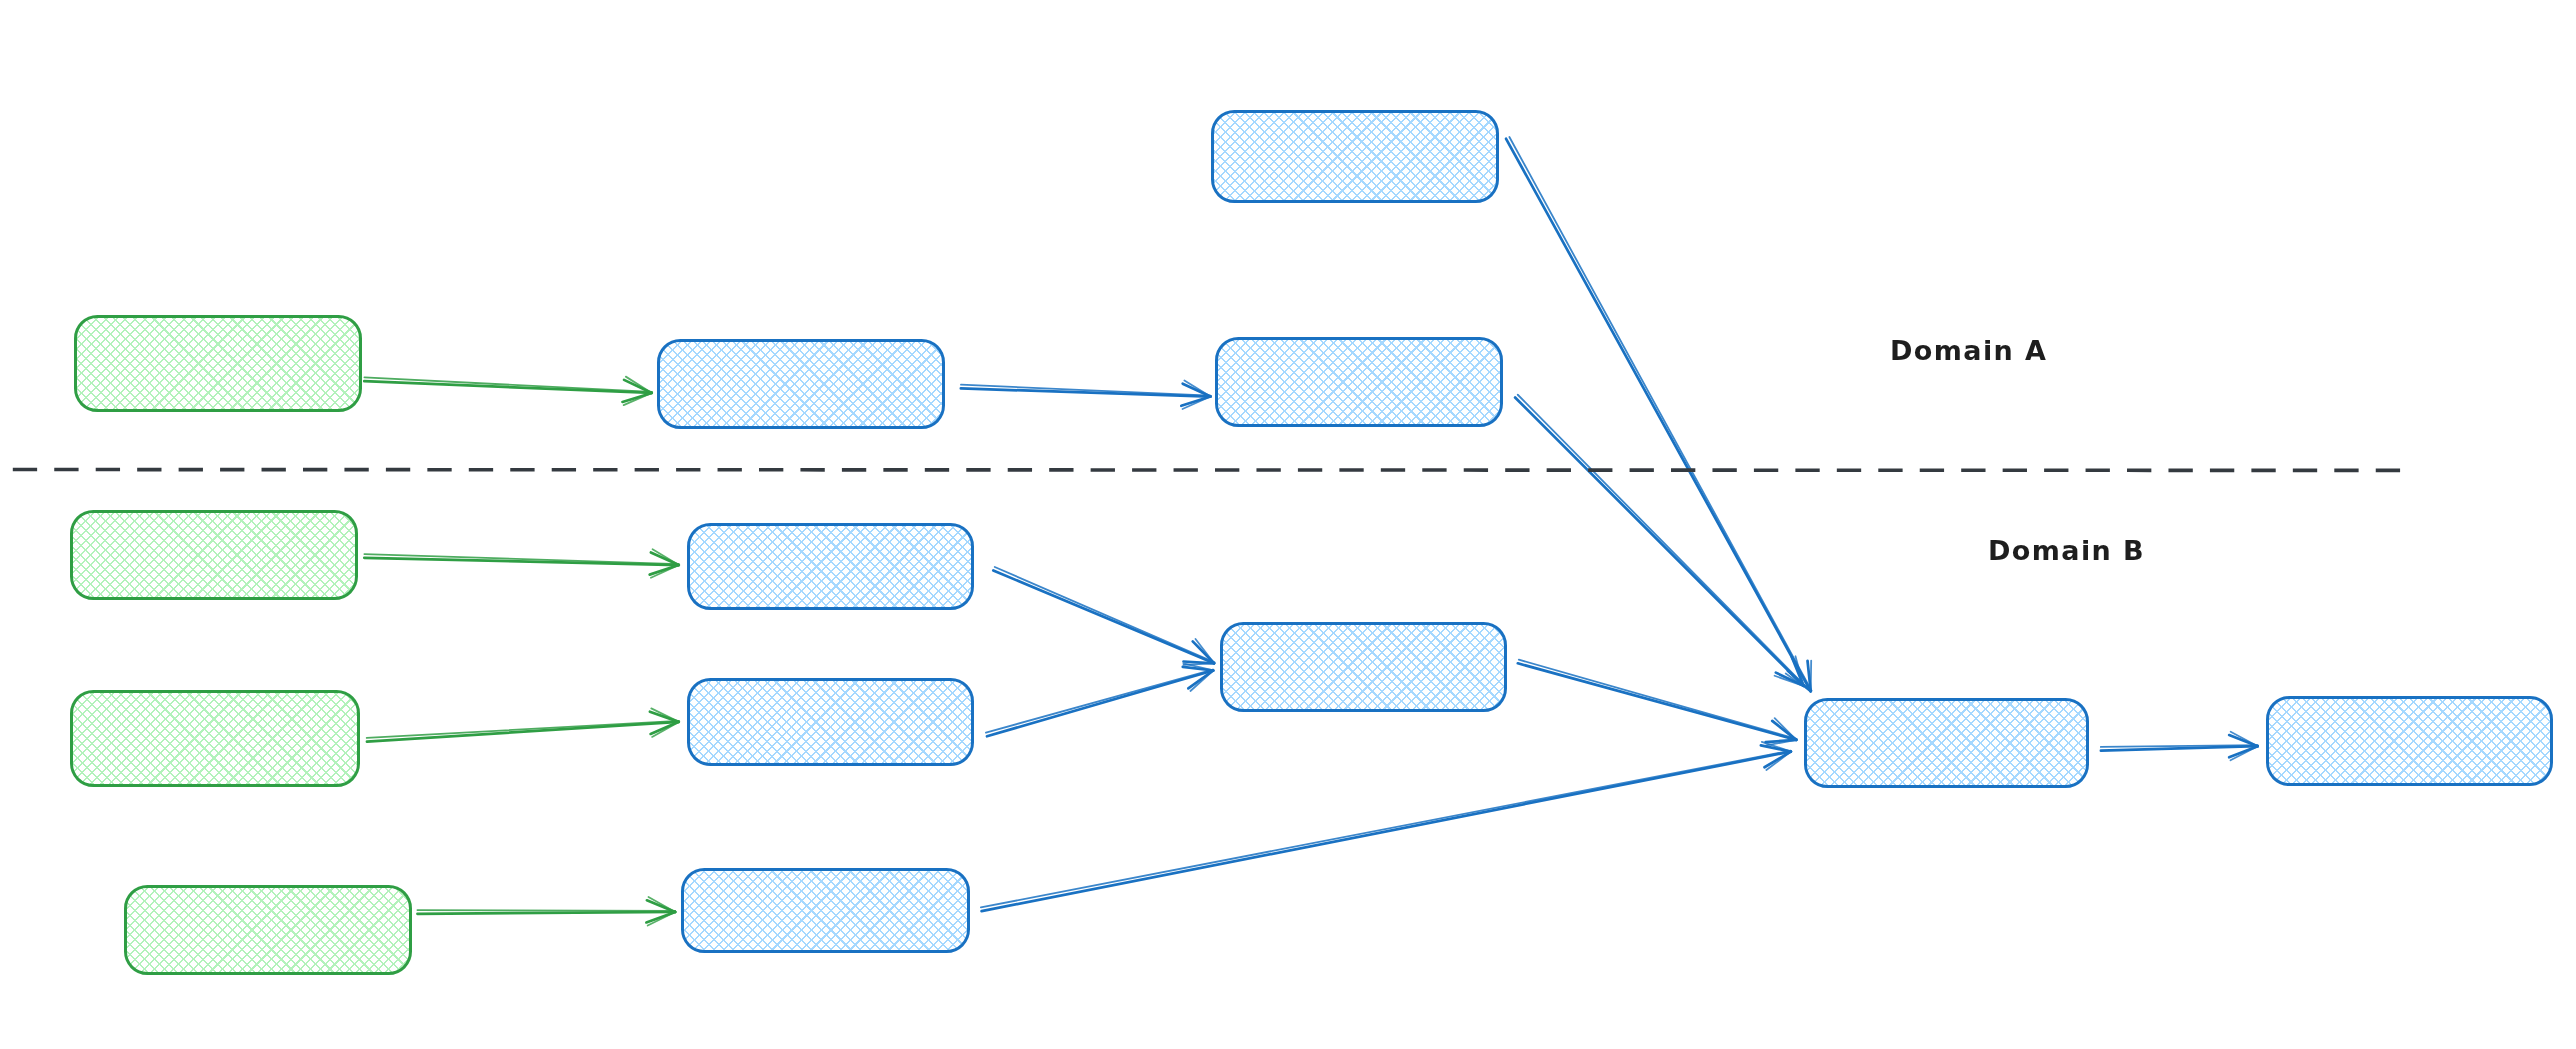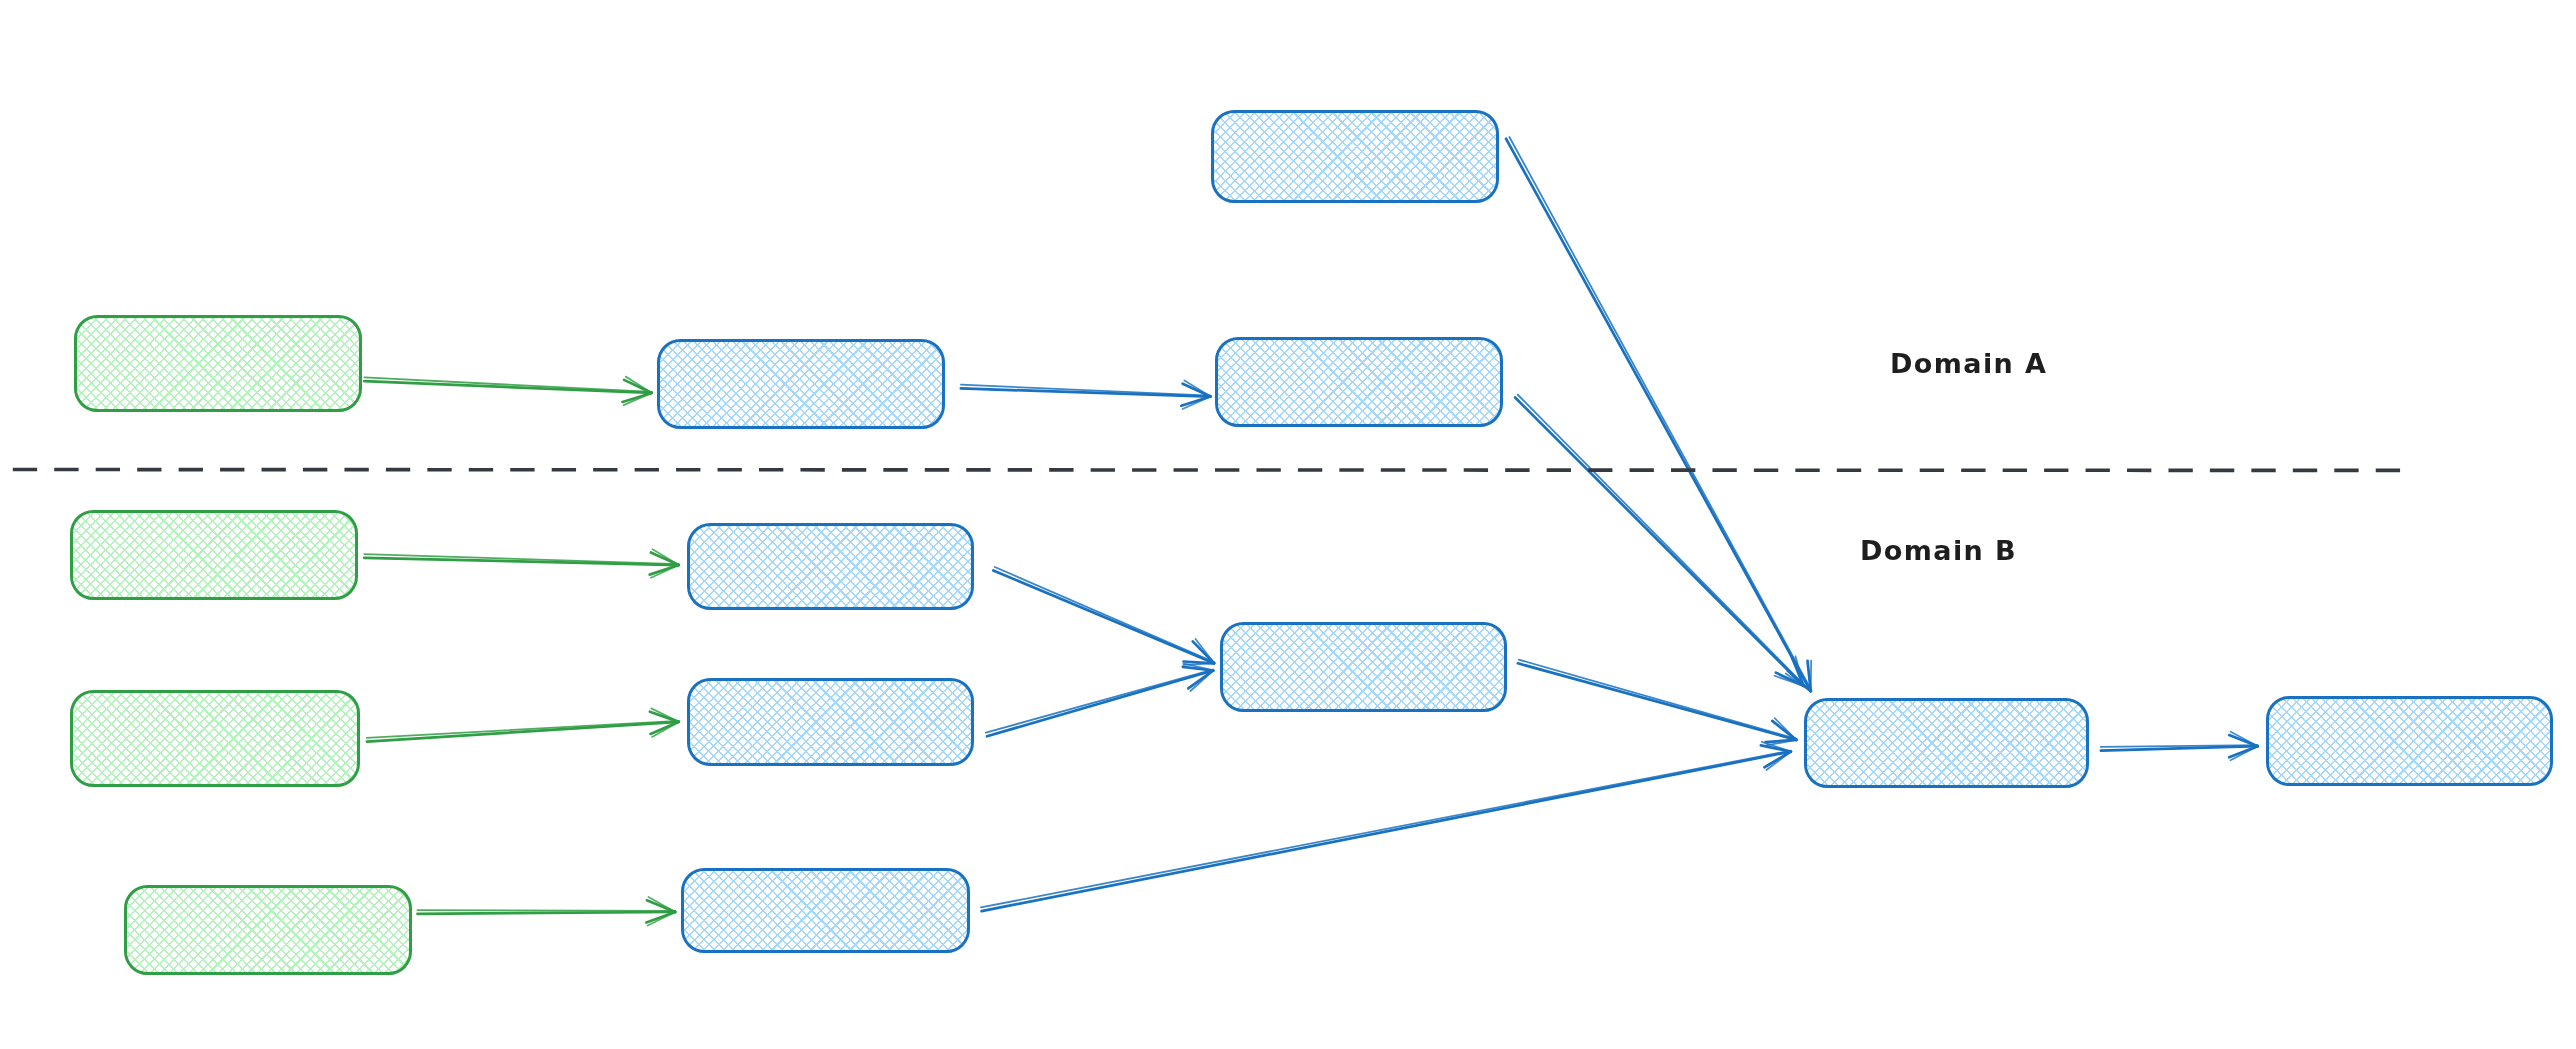--- a/index.html
+++ b/index.html
@@ -30,22 +30,22 @@
       repeating-linear-gradient(135deg, var(--blue-fill) 0px, var(--blue-fill) 1.5px, transparent 1.5px, transparent 6.9px);
   }
   .label{
     position:absolute;
     font-size:27px;
     font-weight:600;
     letter-spacing:1.4px;
     color:var(--text,#1e1e1e);
     white-space:nowrap;
   }
-  .label-a{left:1890px;top:348px;}
-  .label-b{left:1860px;top:535px;}
+  .label-a{left:1890px;top:335px;}
+  .label-b{left:1988px;top:535px;}
 </style>
 </head>
 <body>
 
 <div class="canvas" id="canvas">
   <svg id="edge-layer" viewBox="0 0 2858 1164" xmlns="http://www.w3.org/2000/svg">
       <g>
         <line x1="404" y1="423" x2="723" y2="436" stroke="#2f9e44" stroke-width="3" stroke-linecap="round" stroke-opacity="1"></line>
         <line x1="404.17101792415883" y1="418.8034832456409" x2="723.0447904087083" y2="434.90091227862024" stroke="#2f9e44" stroke-width="2" stroke-linecap="round" stroke-opacity="0.85"></line>
         <line x1="723" y1="436" x2="692.2490207609484" y2="421.4956118419488" stroke="#2f9e44" stroke-width="3" stroke-linecap="round" stroke-opacity="1"></line>

